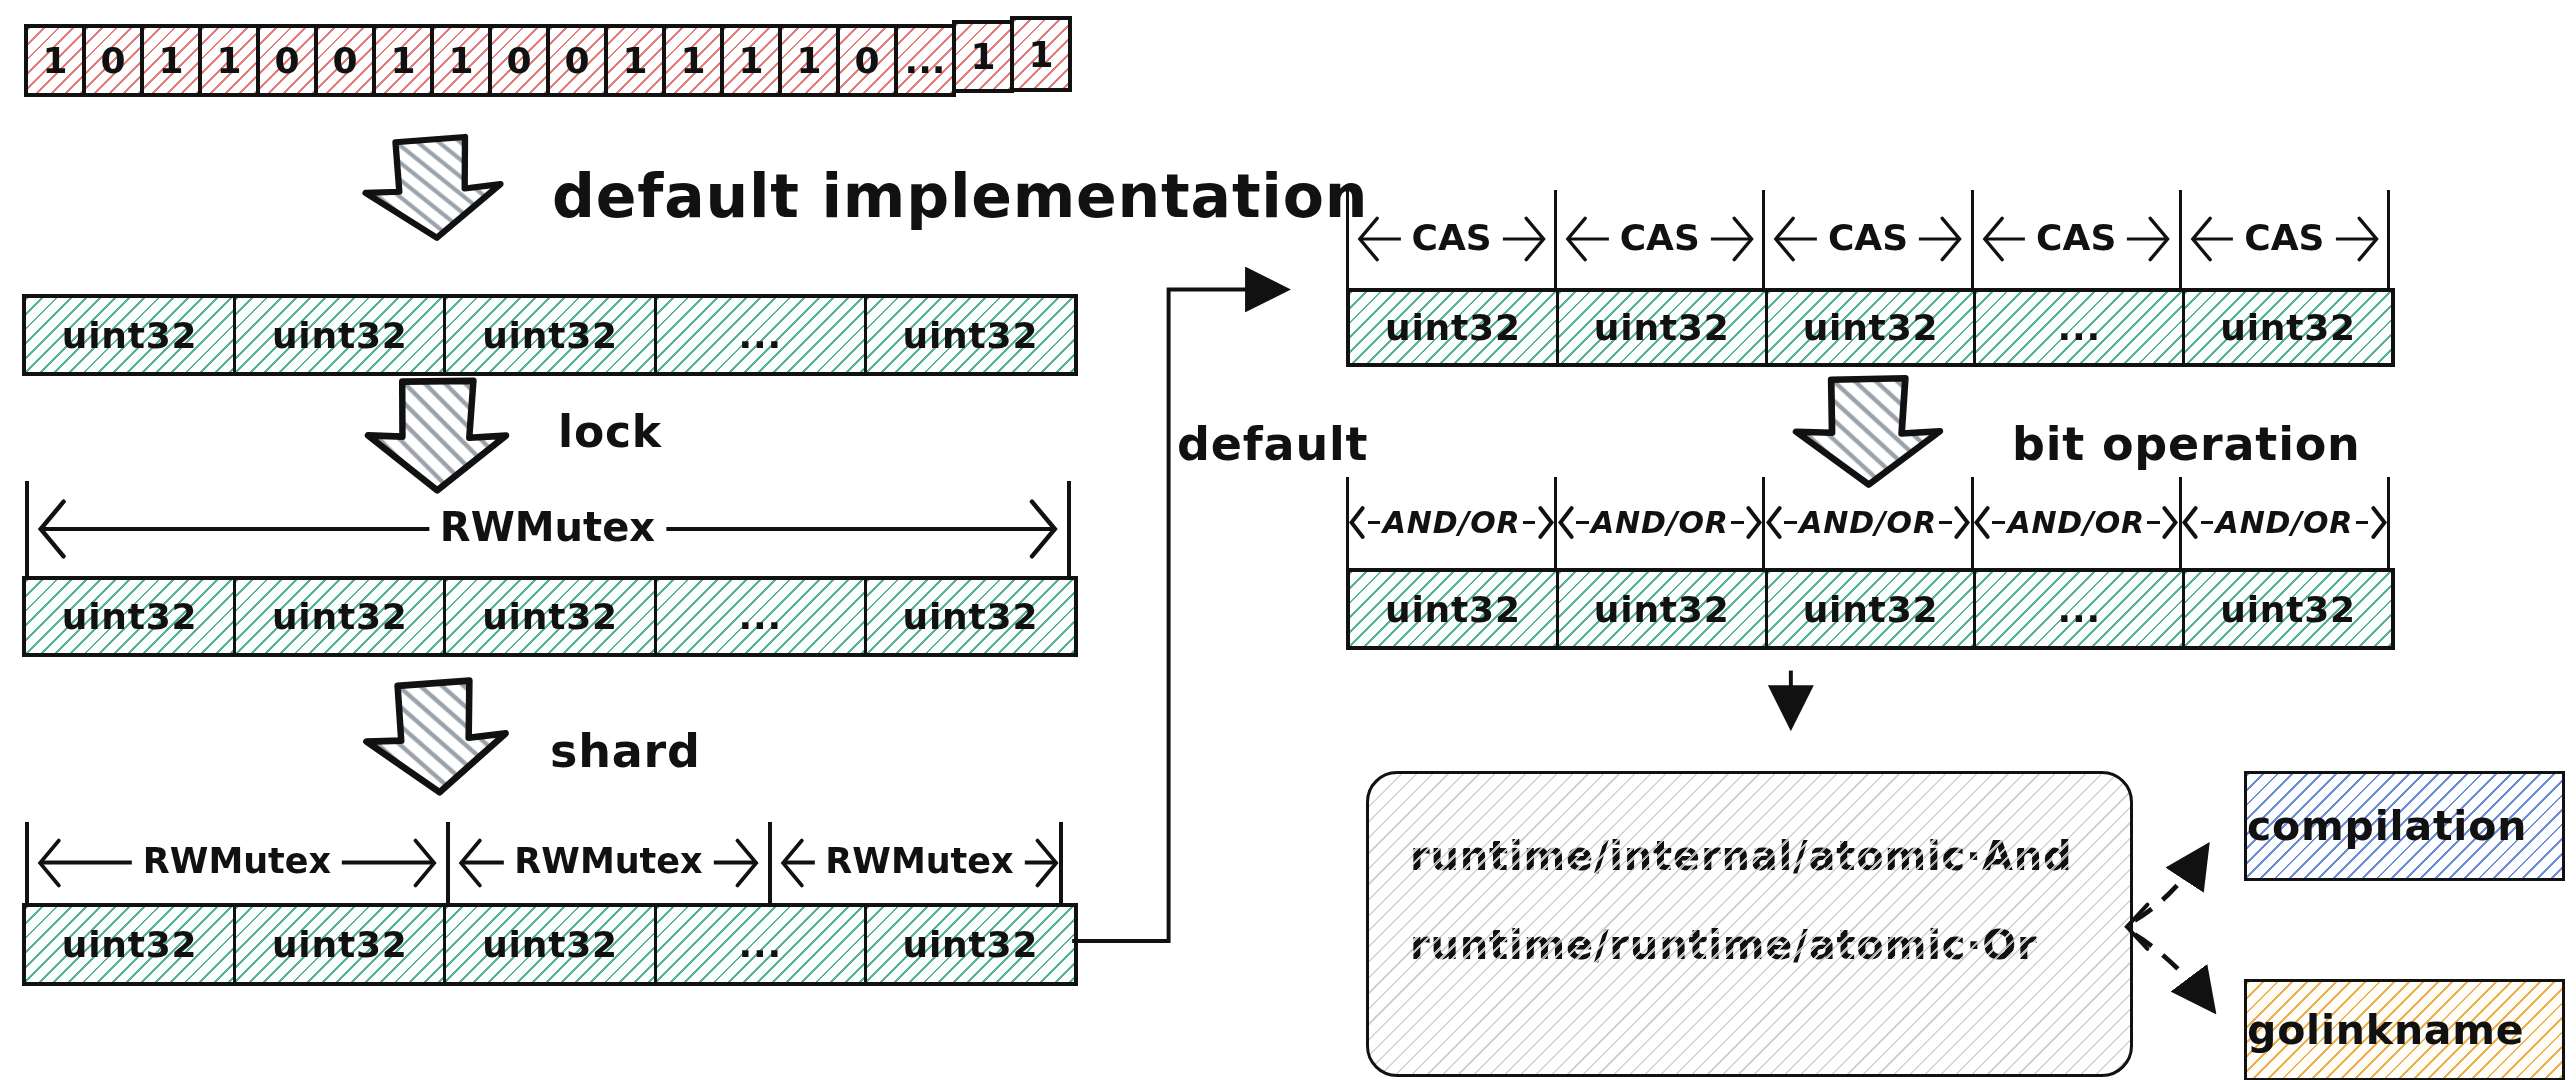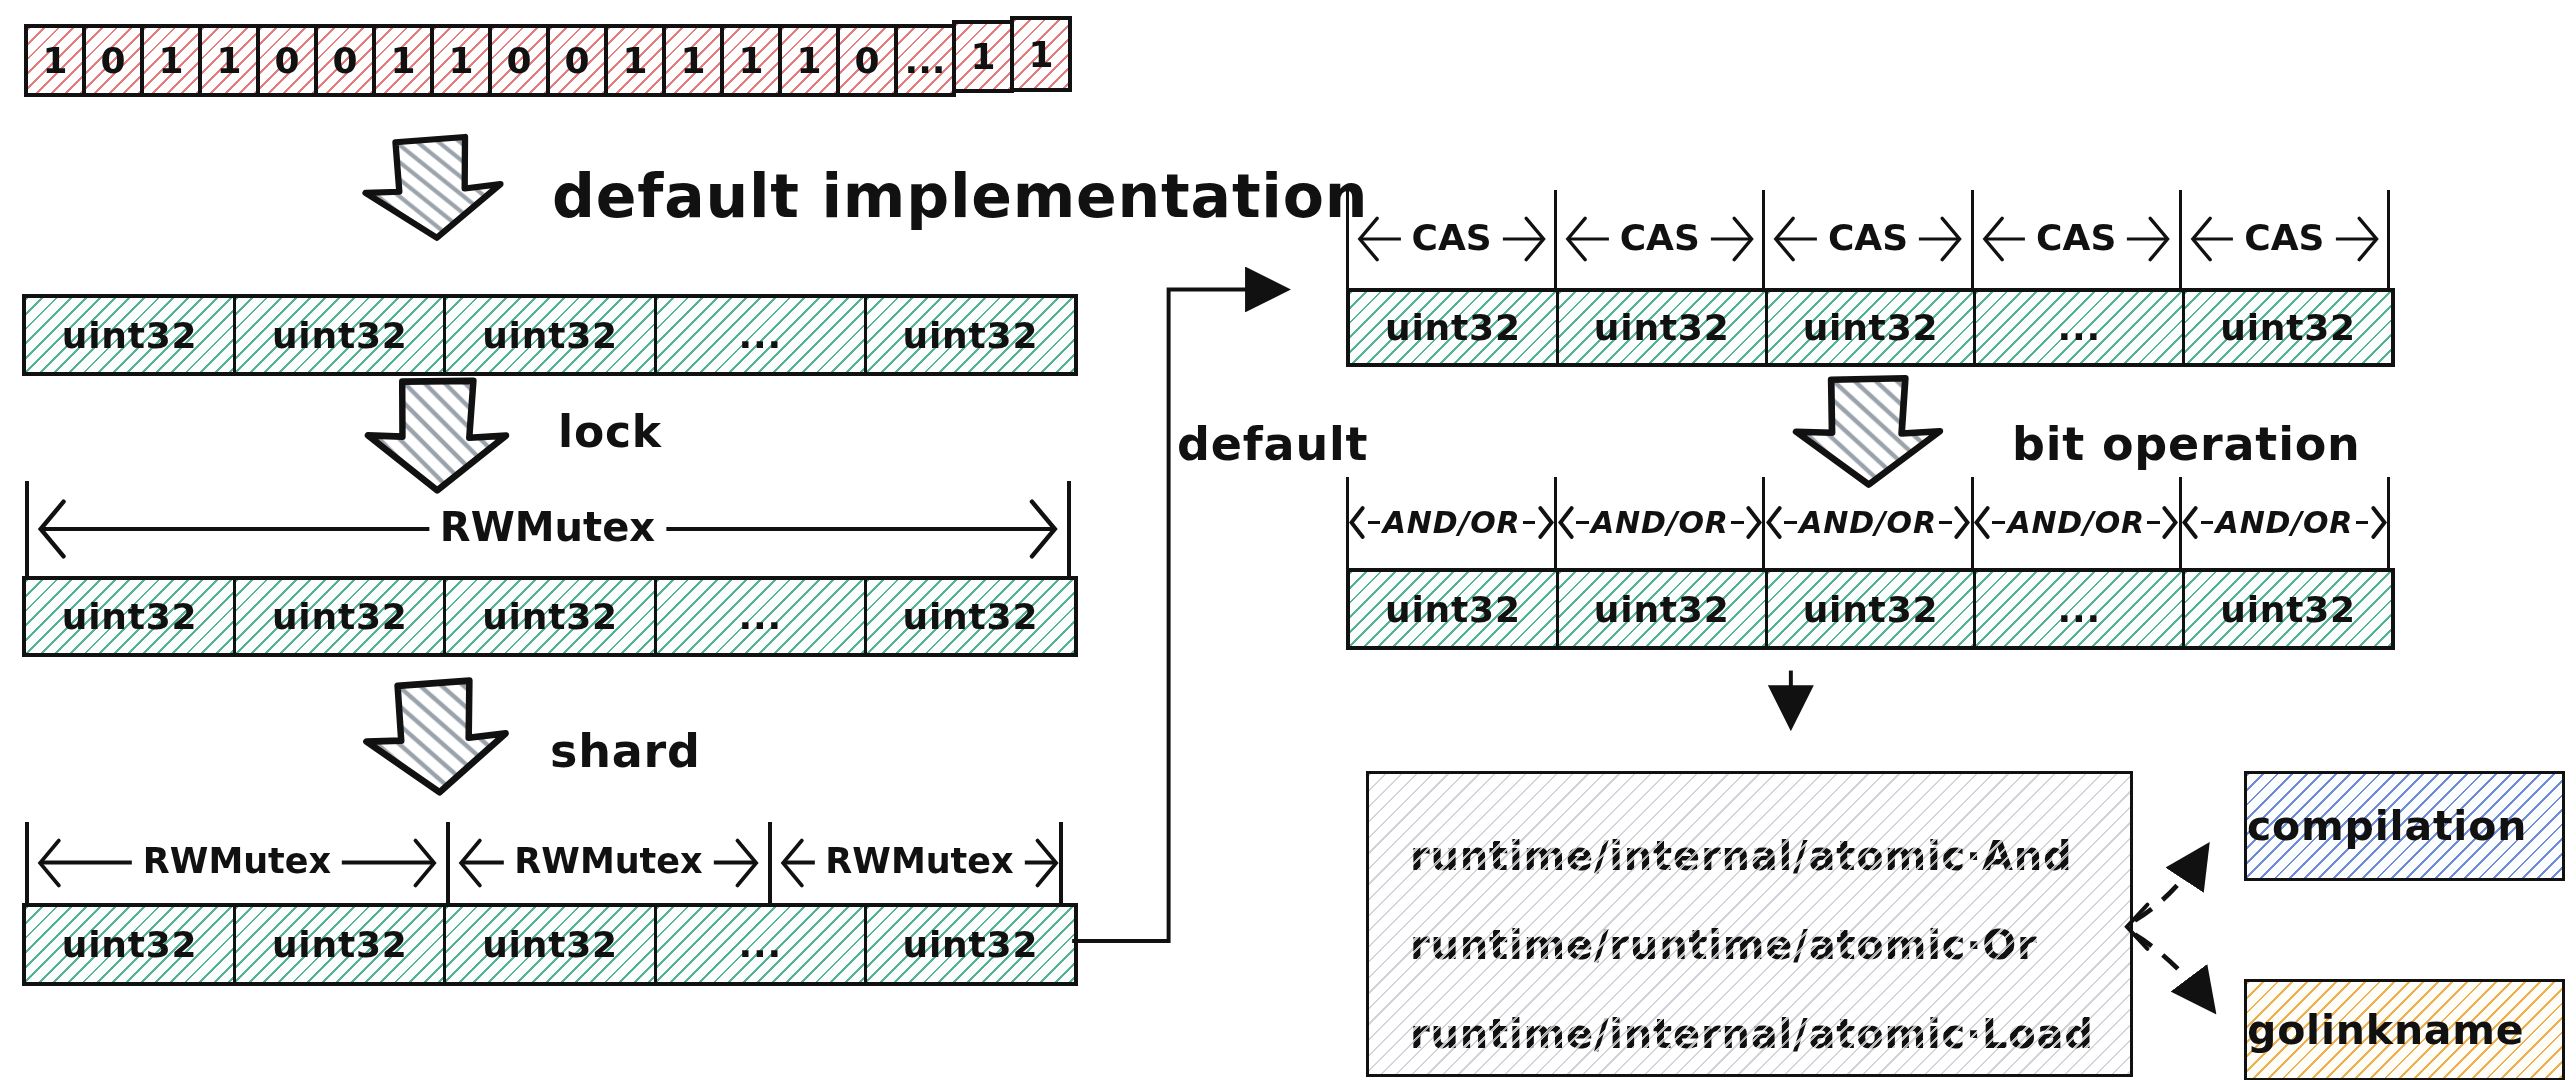--- a/index.html
+++ b/index.html
@@ -1,21 +1,21 @@
 <!DOCTYPE html>
 <html style="font-size:12.7px"><head>
 <meta charset="utf-8">
 <style>
   html,body{margin:0;padding:0;background:#fff;}
   .canvas{position:relative;width:2576px;height:1081px;background:#fff;overflow:hidden;
           font-family:"DejaVu Sans",sans-serif;color:#111;}
   
   .hatch-red{background-image:repeating-linear-gradient(135deg,rgba(224,102,102,.85) 0 2px,transparent 2px 10.3px);background-color:#fff;}
   .hatch-teal{background-image:repeating-linear-gradient(135deg,rgba(42,160,124,.8) 0 2px,transparent 2px 10.3px);background-color:#fdfffe;}
-  .hatch-graylight{background-image:repeating-linear-gradient(135deg,rgba(185,188,198,.65) 0 1.6px,transparent 1.6px 11px);background-color:#fff;}
+  .hatch-graylight{background-image:repeating-linear-gradient(135deg,rgba(185,188,198,.65) 0 1.6px,transparent 1.6px 11px);background-color:#fff;border-radius:31px;}
   .hatch-blue{background-image:repeating-linear-gradient(135deg,rgba(85,120,209,.85) 0 2px,transparent 2px 10.3px);background-color:#fdfeff;}
   .hatch-orange{background-image:repeating-linear-gradient(135deg,rgba(237,167,60,.9) 0 2px,transparent 2px 10.3px);background-color:#fffdf8;}
   
   .bitrow{position:absolute;display:flex;}
   .bit-cell{flex:1;border:4px solid #111;display:flex;align-items:center;justify-content:center;
             font-size:36px;font-weight:700;}
   .bit-cell + .bit-cell{margin-left:-4px;}
   .bit-cell.b17{transform:translateY(-4px);}
   .bit-cell.b18{transform:translateY(-8px);height:68px;}
   
@@ -335,21 +335,20 @@
     <div class="cell hatch-teal">uint32</div>
     <div class="cell hatch-teal">uint32</div>
     <div class="cell hatch-teal">...</div>
     <div class="cell hatch-teal">uint32</div>
   </div>
 
   <div class="bigbox hatch-graylight" style="left:1366px;top:771px;width:761px;height:300px">
     <div class="runtime-lines">
       <div class="runtime-line">runtime/internal/atomic·And</div>
       <div class="runtime-line">runtime/runtime/atomic·Or</div>
-      <div class="runtime-line">runtime/internal/atomic·Load</div>
     </div>
   </div>
 
   <div class="outbox hatch-blue" style="left:2244px;top:771px;width:315px;height:104px">
     <span>compilation</span>
   </div>
   <div class="outbox hatch-orange" style="left:2244px;top:979px;width:315px;height:96px">
     <span>golinkname</span>
   </div>
 

